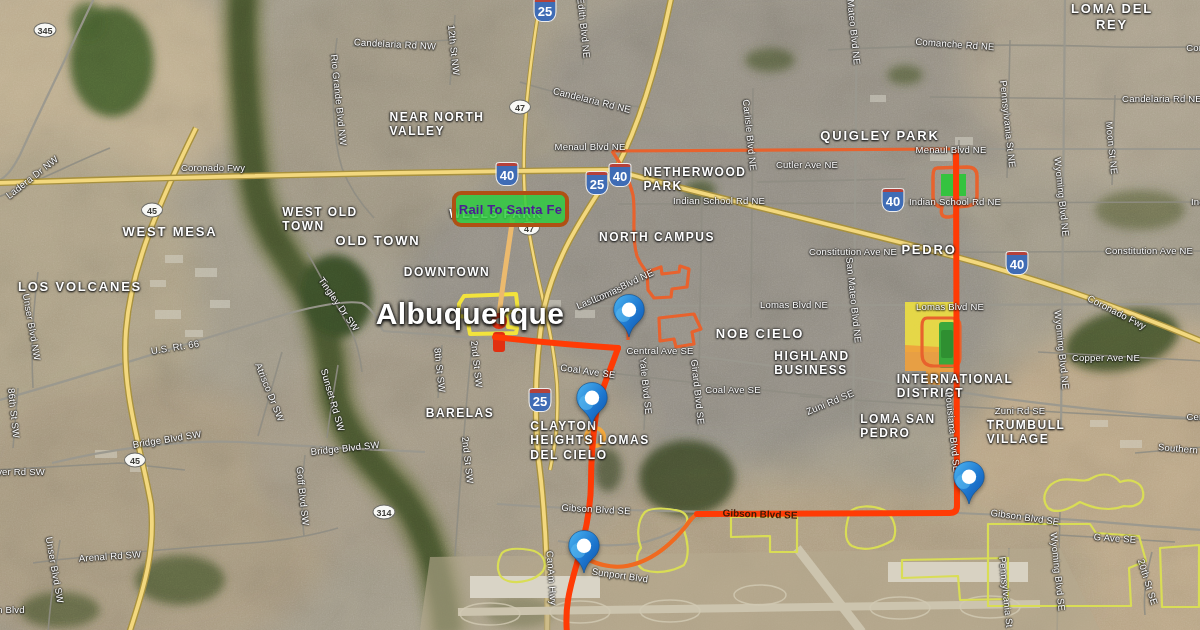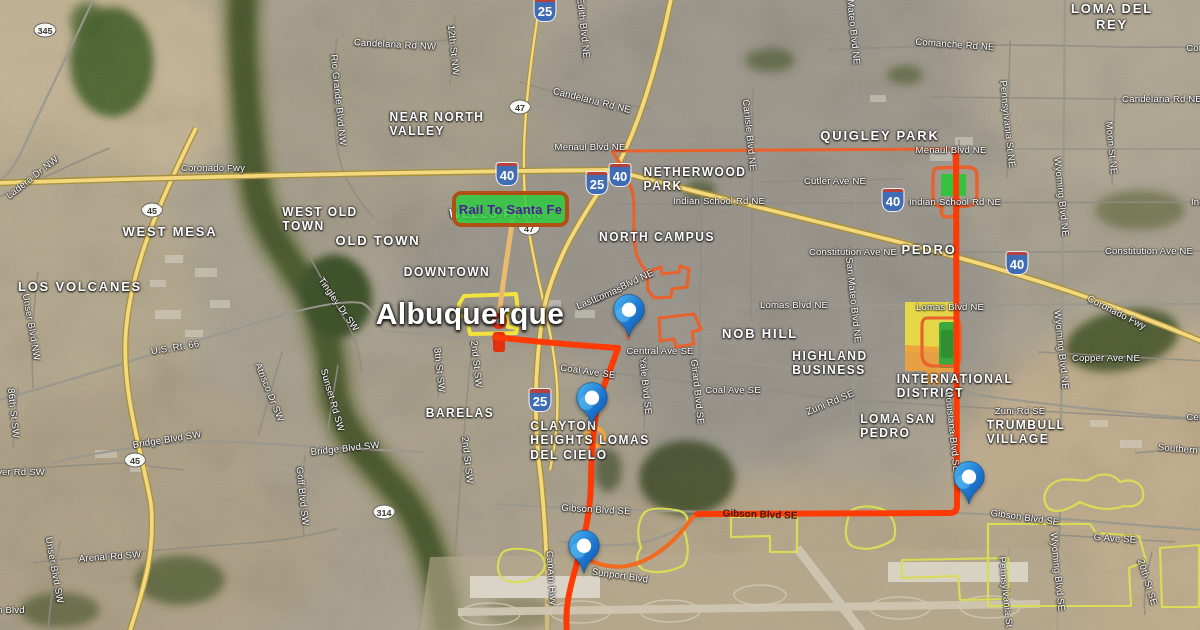--- a/index.html
+++ b/index.html
@@ -265,22 +265,22 @@
       <div class="lbl area-lg" style="left: 170px; top: 232px; transform: translate(-50%, -50%);">WEST MESA</div>
       <div class="lbl area-lg" style="left: 80px; top: 287px; transform: translate(-50%, -50%);">LOS VOLCANES</div>
       <div class="lbl area" style="left: 447px; top: 272px; transform: translate(-50%, -50%);">DOWNTOWN</div>
       <div class="lbl area" style="left: 460px; top: 413px; transform: translate(-50%, -50%);">BARELAS</div>
       <div class="lbl area" style="left: 496px; top: 214px; transform: translate(-50%, -50%);">WELLS PARK</div>
       <div class="lbl area" style="left: 695px; top: 179px; transform: translate(-50%, -50%);">NETHERWOOD
 PARK</div>
       <div class="lbl area" style="left: 657px; top: 237px; transform: translate(-50%, -50%);">NORTH CAMPUS</div>
       <div class="lbl area-lg" style="left: 880px; top: 136px; transform: translate(-50%, -50%);">QUIGLEY PARK</div>
       <div class="lbl area-lg" style="left: 1112px; top: 17px; transform: translate(-50%, -50%);">LOMA DEL REY</div>
-      <div class="lbl area-lg" style="left: 760px; top: 334px; transform: translate(-50%, -50%);">NOB HILL</div>
-      <div class="lbl area" style="left: 830px; top: 363px; transform: translate(-50%, -50%);">HIGHLAND
+      <div class="lbl area-lg" style="left: 760px; top: 334px; transform: translate(-50%, -50%);">NOB CIELO</div>
+      <div class="lbl area" style="left: 812px; top: 363px; transform: translate(-50%, -50%);">HIGHLAND
 BUSINESS</div>
       <div class="lbl area-lg" style="left: 929px; top: 250px; transform: translate(-50%, -50%);">PEDRO</div>
       <div class="lbl area" style="left: 955px; top: 386px; transform: translate(-50%, -50%);">INTERNATIONAL
 DISTRICT</div>
       <div class="lbl area" style="left: 898px; top: 426px; transform: translate(-50%, -50%);">LOMA SAN
 PEDRO</div>
       <div class="lbl area" style="left: 1026px; top: 432px; transform: translate(-50%, -50%);">TRUMBULL
 VILLAGE</div>
       <div class="lbl area" style="left: 590px; top: 441px; transform: translate(-50%, -50%);">CLAYTON
 HEIGHTS LOMAS
@@ -291,21 +291,21 @@
       <div class="lbl road" style="left: 339px; top: 100px; transform: translate(-50%, -50%) rotate(84deg);">Rio Grande Blvd NW</div>
       <div class="lbl road" style="left: 395px; top: 44px; transform: translate(-50%, -50%) rotate(3deg);">Candelaria Rd NW</div>
       <div class="lbl road" style="left: 454px; top: 50px; transform: translate(-50%, -50%) rotate(84deg);">12th St NW</div>
       <div class="lbl road" style="left: 592px; top: 100px; transform: translate(-50%, -50%) rotate(14deg);">Candelaria Rd NE</div>
       <div class="lbl road" style="left: 584px; top: 28px; transform: translate(-50%, -50%) rotate(84deg);">Edith Blvd NE</div>
       <div class="lbl road" style="left: 590px; top: 146px; transform: translate(-50%, -50%);">Menaul Blvd NE</div>
       <div class="lbl road" style="left: 951px; top: 149px; transform: translate(-50%, -50%);">Menaul Blvd NE</div>
       <div class="lbl road" style="left: 955px; top: 44px; transform: translate(-50%, -50%) rotate(4deg);">Comanche Rd NE</div>
       <div class="lbl road" style="left: 1226px; top: 47px; transform: translate(-50%, -50%);">Comanche Rd NE</div>
       <div class="lbl road" style="left: 1162px; top: 98px; transform: translate(-50%, -50%);">Candelaria Rd NE</div>
-      <div class="lbl road" style="left: 807px; top: 180px; transform: translate(-50%, -50%); margin-left: 28px;">Cutler Ave NE</div>
+      <div class="lbl road" style="left: 807px; top: 164px; transform: translate(-50%, -50%);">Cutler Ave NE</div>
       <div class="lbl road" style="left: 719px; top: 200px; transform: translate(-50%, -50%);">Indian School Rd NE</div>
       <div class="lbl road" style="left: 955px; top: 201px; transform: translate(-50%, -50%);">Indian School Rd NE</div>
       <div class="lbl road" style="left: 1237px; top: 201px; transform: translate(-50%, -50%);">Indian School Rd NE</div>
       <div class="lbl road" style="left: 750px; top: 135px; transform: translate(-50%, -50%) rotate(84deg);">Carlisle Blvd NE</div>
       <div class="lbl road" style="left: 853px; top: 22px; transform: translate(-50%, -50%) rotate(84deg);">San Mateo Blvd NE</div>
       <div class="lbl road" style="left: 854px; top: 300px; transform: translate(-50%, -50%) rotate(84deg);">San Mateo Blvd NE</div>
       <div class="lbl road" style="left: 1008px; top: 124px; transform: translate(-50%, -50%) rotate(84deg);">Pennsylvania St NE</div>
       <div class="lbl road" style="left: 1112px; top: 148px; transform: translate(-50%, -50%) rotate(84deg);">Moon St NE</div>
       <div class="lbl road" style="left: 1062px; top: 197px; transform: translate(-50%, -50%) rotate(84deg);">Wyoming Blvd NE</div>
       <div class="lbl road" style="left: 1062px; top: 350px; transform: translate(-50%, -50%) rotate(84deg);">Wyoming Blvd NE</div>

